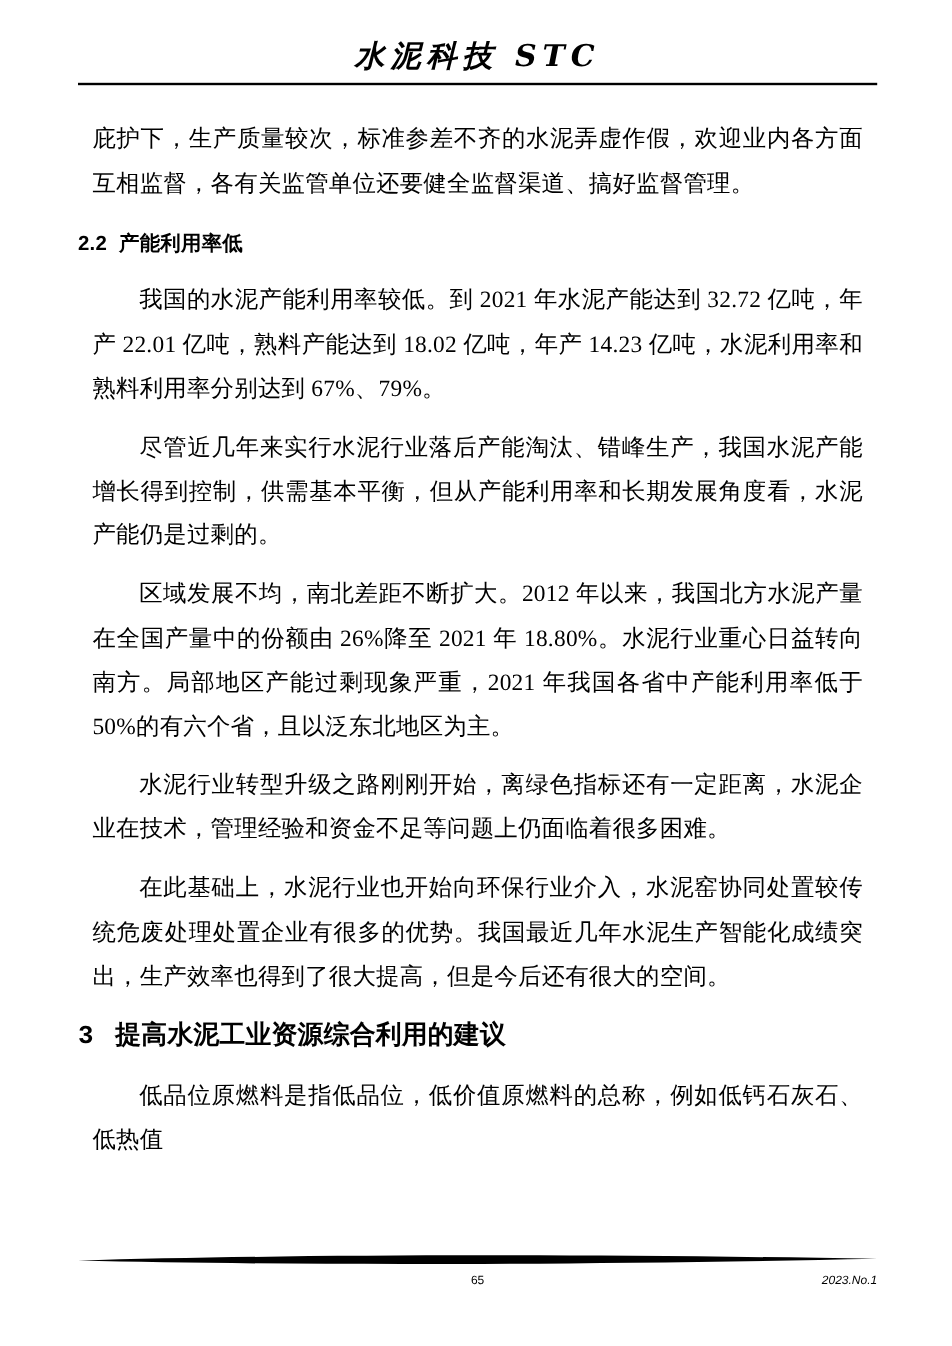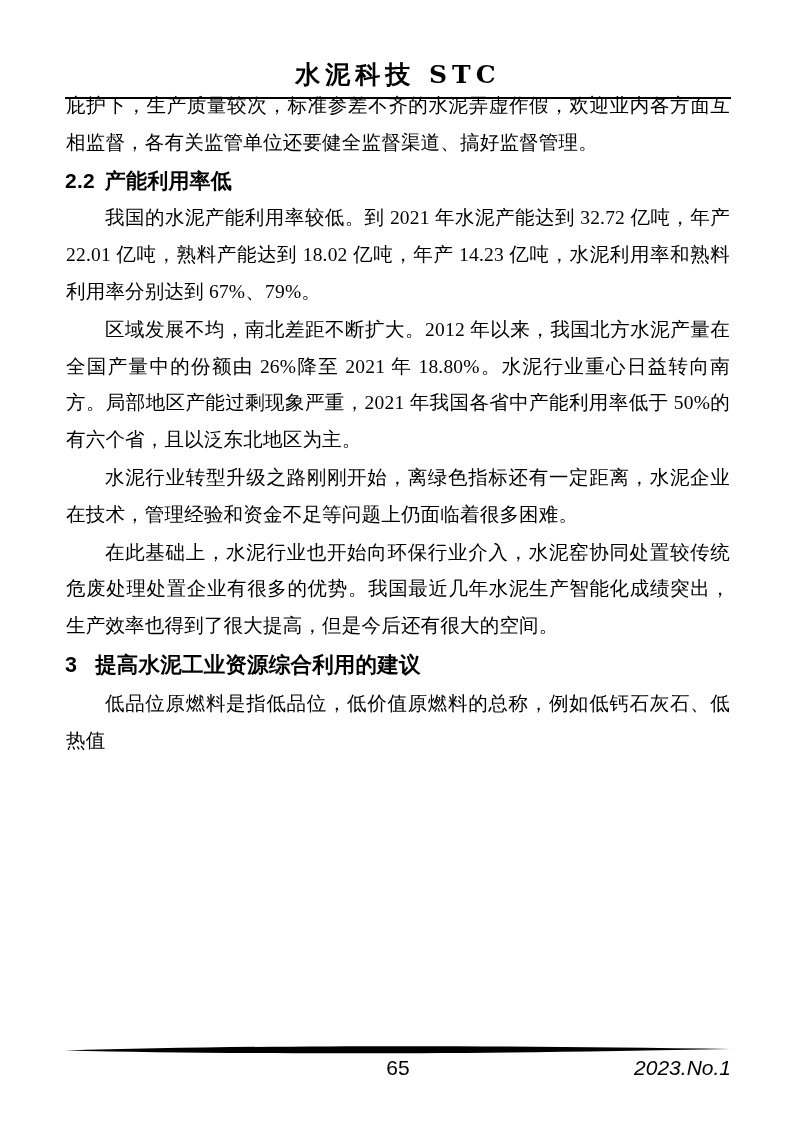--- a/index.html
+++ b/index.html
@@ -17,23 +17,24 @@
     overflow: hidden;
   }
   
   .header {
     position: absolute;
     top: 0;
     left: 65px;
     width: 666px;
   }
   .journal-title {
-    margin-top: 60px;
+    margin-top: 32px;
     text-align: center;
     font-family: "DejaVu Serif", serif;
+    font-style: italic;
     font-weight: bold;
     font-size: 25px;
     letter-spacing: 5px;
     line-height: 30px;
   }
   .header-rule {
     margin-top: 7px;
     border-bottom: 2.5px solid #000000;
     height: 0;
   }
@@ -42,38 +43,38 @@
     position: absolute;
     top: 87px;
     left: 65px;
     width: 666px;
     font-size: 19.5px;
     line-height: 36.8px;
     text-align: justify;
     letter-spacing: 0.2px;
   }
   .para {
-    margin: 1px;
+    margin: 12px;
     text-indent: 2em;
   }
   .para.no-indent {
     text-indent: 0;
   }
   .sec-h2 {
     margin: 0;
     font-family: "Liberation Sans", sans-serif;
     font-weight: bold;
-    font-size: 21px;
+    font-size: 17px;
     line-height: 36.8px;
     text-align: left;
   }
   .sec-h2 .sec-num { margin-right: 10px; }
   .sec-h1 {
     margin: 0;
-    font-family: Liberation Sans, sans-serif;
+    font-family: Liberation Mono, monospace;
     font-weight: bold;
     font-size: 21.5px;
     line-height: 39px;
     text-align: left;
   }
   .sec-h1 .sec-num { margin-right: 18px; }
   
   .footer {
     position: absolute;
     top: 1044px;
@@ -82,21 +83,21 @@
   }
   .footer-bar {
     display: block;
     width: 666px;
     height: 12px;
   }
   .footer-row {
     position: relative;
     margin-top: 1px;
     font-family: "Liberation Sans", sans-serif;
-    font-size: 21px;
+    font-size: 10px;
     line-height: 21px;
   }
   .page-number {
     display: block;
     text-align: center;
   }
   .issue-number {
     position: absolute;
     right: 0;
     top: 0;
@@ -112,20 +113,21 @@
     <div class="journal-title">水泥科技 STC</div>
     <div class="header-rule"></div>
   </div>
 
   <div class="content">
     <p class="para no-indent">庇护下，生产质量较次，标准参差不齐的水泥弄虚作假，欢迎业内各方面互相监督，各有关监管单位还要健全监督渠道、搞好监督管理。</p>
 
     <h2 class="sec-h2"><span class="sec-num">2.2</span><span>产能利用率低</span></h2>
 
     <p class="para">我国的水泥产能利用率较低。到 2021 年水泥产能达到 32.72 亿吨，年产 22.01 亿吨，熟料产能达到 18.02 亿吨，年产 14.23 亿吨，水泥利用率和熟料利用率分别达到 67%、79%。</p>
+    <p class="para">尽管近几年来实行水泥行业落后产能淘汰、错峰生产，我国水泥产能增长得到控制，供需基本平衡，但从产能利用率和长期发展角度看，水泥产能仍是过剩的。</p>
     <p class="para">区域发展不均，南北差距不断扩大。2012 年以来，我国北方水泥产量在全国产量中的份额由 26%降至 2021 年 18.80%。水泥行业重心日益转向南方。局部地区产能过剩现象严重，2021 年我国各省中产能利用率低于 50%的有六个省，且以泛东北地区为主。</p>
 
 
     <p class="para">水泥行业转型升级之路刚刚开始，离绿色指标还有一定距离，水泥企业在技术，管理经验和资金不足等问题上仍面临着很多困难。</p>
     <p class="para">在此基础上，水泥行业也开始向环保行业介入，水泥窑协同处置较传统危废处理处置企业有很多的优势。我国最近几年水泥生产智能化成绩突出，生产效率也得到了很大提高，但是今后还有很大的空间。</p>
 
     <h1 class="sec-h1"><span class="sec-num">3</span><span>提高水泥工业资源综合利用的建议</span></h1>
 
 
     <p class="para">低品位原燃料是指低品位，低价值原燃料的总称，例如低钙石灰石、低热值</p>

